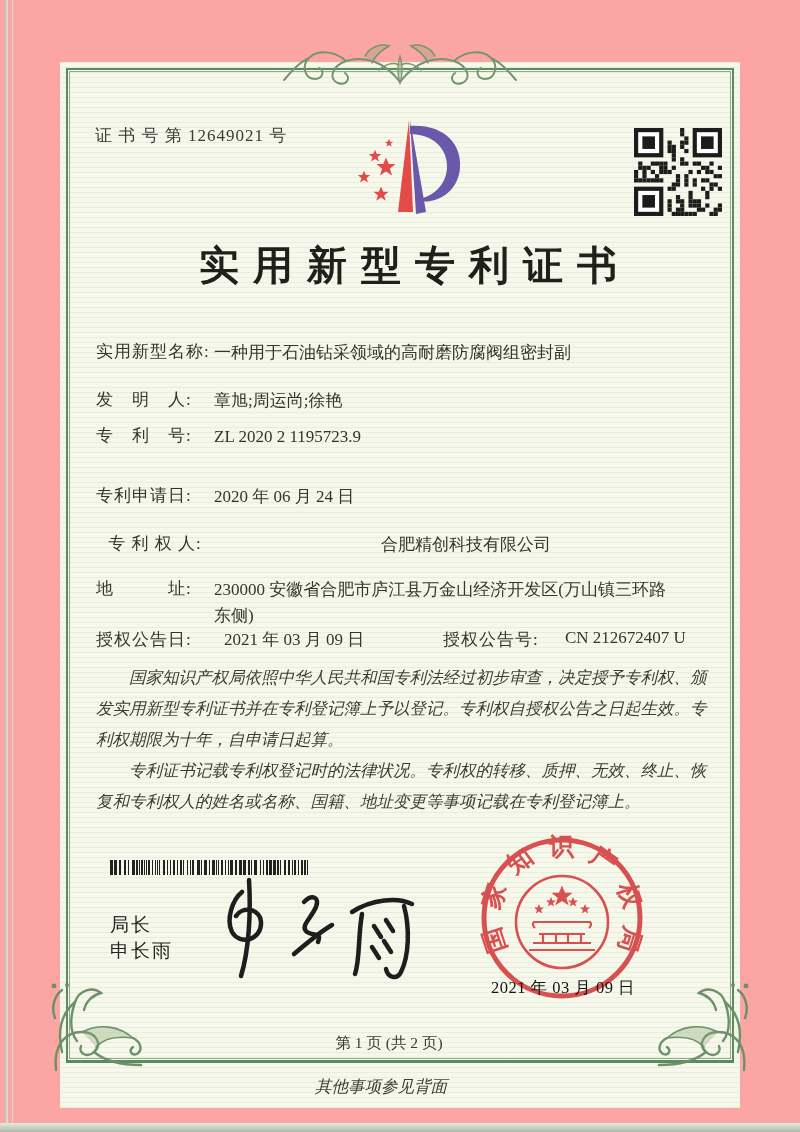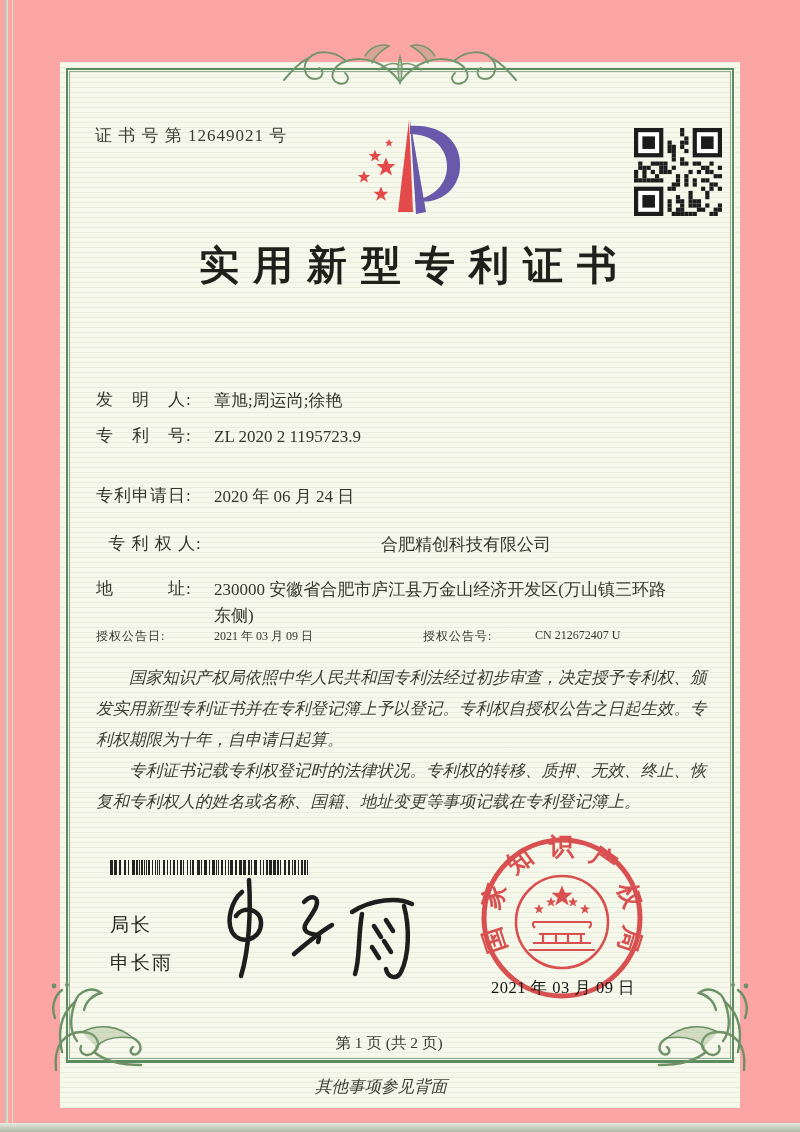--- a/index.html
+++ b/index.html
@@ -31,36 +31,36 @@
   .logo { position:absolute; left:338px; top:110px; }
   .qr { position:absolute; left:634px; top:128px; width:88px; height:88px; }
 
   .title { position:absolute; left:8px; top:238px; width:800px; text-align:center;
     font-size:40px; font-weight:600; color:#20201b; letter-spacing:14px; text-indent:14px; }
 
   .row { position:absolute; left:96px; width:622px; display:flex; font-size:17px; color:#35352c; }
   .row .lbl { flex:0 0 118px; letter-spacing:1px; }
   .row .val { flex:1; line-height:26px; }
   .row.addr .val { max-width:452px; }
-  .dual { position:absolute; left:96px; width:640px; display:flex; font-size:12px; color:#35352c; }
+  .dual { position:absolute; left:96px; width:640px; display:flex; font-size:17px; color:#35352c;gap:10px; }
   .dual .lbl { letter-spacing:1px; }
   .dual .lbl1 { flex:0 0 118px; }
   .dual .val1 { flex:0 0 205px; }
   .dual .lbl2 { flex:0 0 112px; margin-left:4px; }
   .dual .val2 { flex:1; }
 
   .paras { position:absolute; left:96px; top:662px; width:620px; font-size:16.5px;
     font-style:italic; color:#3c3c31; line-height:31px; }
   .paras p { text-indent:2em; }
 
   .barcode { position:absolute; left:110px; top:860px; width:198px; height:15px; }
 
   .officer { position:absolute; left:110px; top:912px; font-size:19px; color:#26261f;
     font-family:"Liberation Sans","DejaVu Sans",sans-serif; }
-  .officer div { margin-bottom:12px; letter-spacing:2px; }
+  .officer div { letter-spacing:2px; }
 
   .signature { position:absolute; left:212px; top:870px; }
 
   .seal { position:absolute; left:474px; top:830px; opacity:.92; }
   .seal-date { position:absolute; left:484px; top:977px; width:158px; text-align:center;
     font-size:16.5px; color:#141414; letter-spacing:.5px; z-index:5; }
 
   .page-info { position:absolute; left:66px; top:1033px; width:646px; text-align:center;
     font-size:15.5px; color:#3a3a30; }
   .back-note { position:absolute; left:66px; top:1076px; width:630px; text-align:center;
@@ -252,20 +252,24 @@
       <rect x="14" y="0" width="7" height="7" fill="#1c1c1c"></rect>
       <rect x="15" y="1" width="5" height="5" fill="#fff"></rect>
       <rect x="16" y="2" width="3" height="3" fill="#1c1c1c"></rect>
       <rect x="0" y="14" width="7" height="7" fill="#1c1c1c"></rect>
       <rect x="1" y="15" width="5" height="5" fill="#fff"></rect>
       <rect x="2" y="16" width="3" height="3" fill="#1c1c1c"></rect>
     </svg>
 
   <div class="title">实用新型专利证书</div>
 
+  <div class="row" style="top:340px;">
+    <span class="lbl">实用新型名称:</span>
+    <span class="val">一种用于石油钻采领域的高耐磨防腐阀组密封副</span>
+  </div>
   <div class="row" style="top:388px;">
     <span class="lbl">发　明　人:</span>
     <span class="val">章旭;周运尚;徐艳</span>
   </div>
   <div class="row" style="top:424px;">
     <span class="lbl">专　利　号:</span>
     <span class="val">ZL 2020 2 1195723.9</span>
   </div>
   <div class="row" style="top:484px;">
     <span class="lbl">专利申请日:</span>

